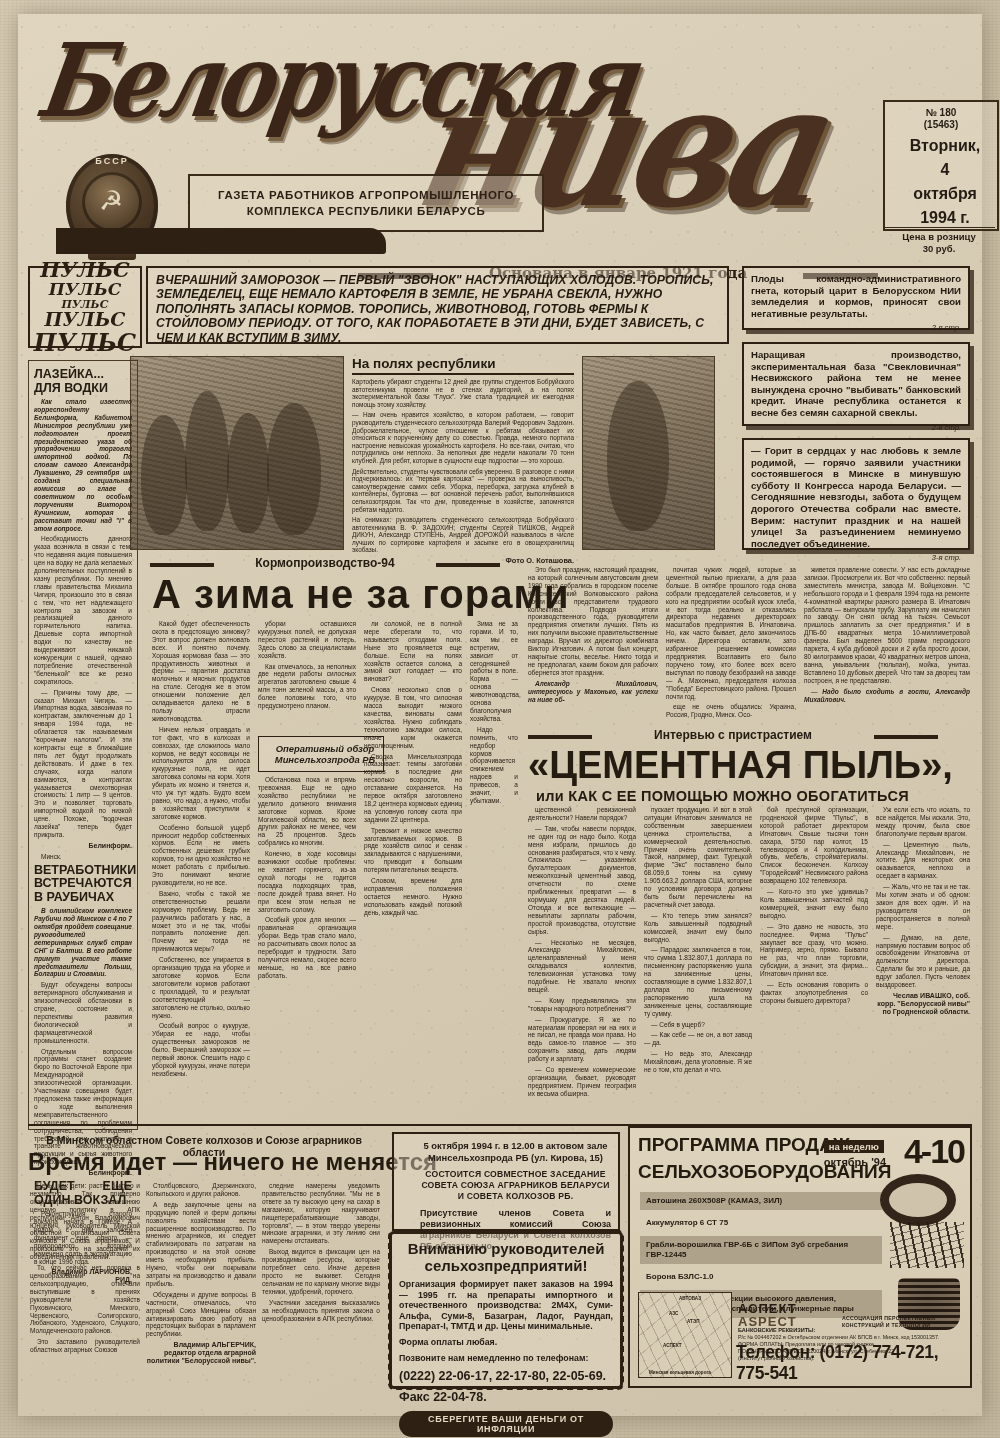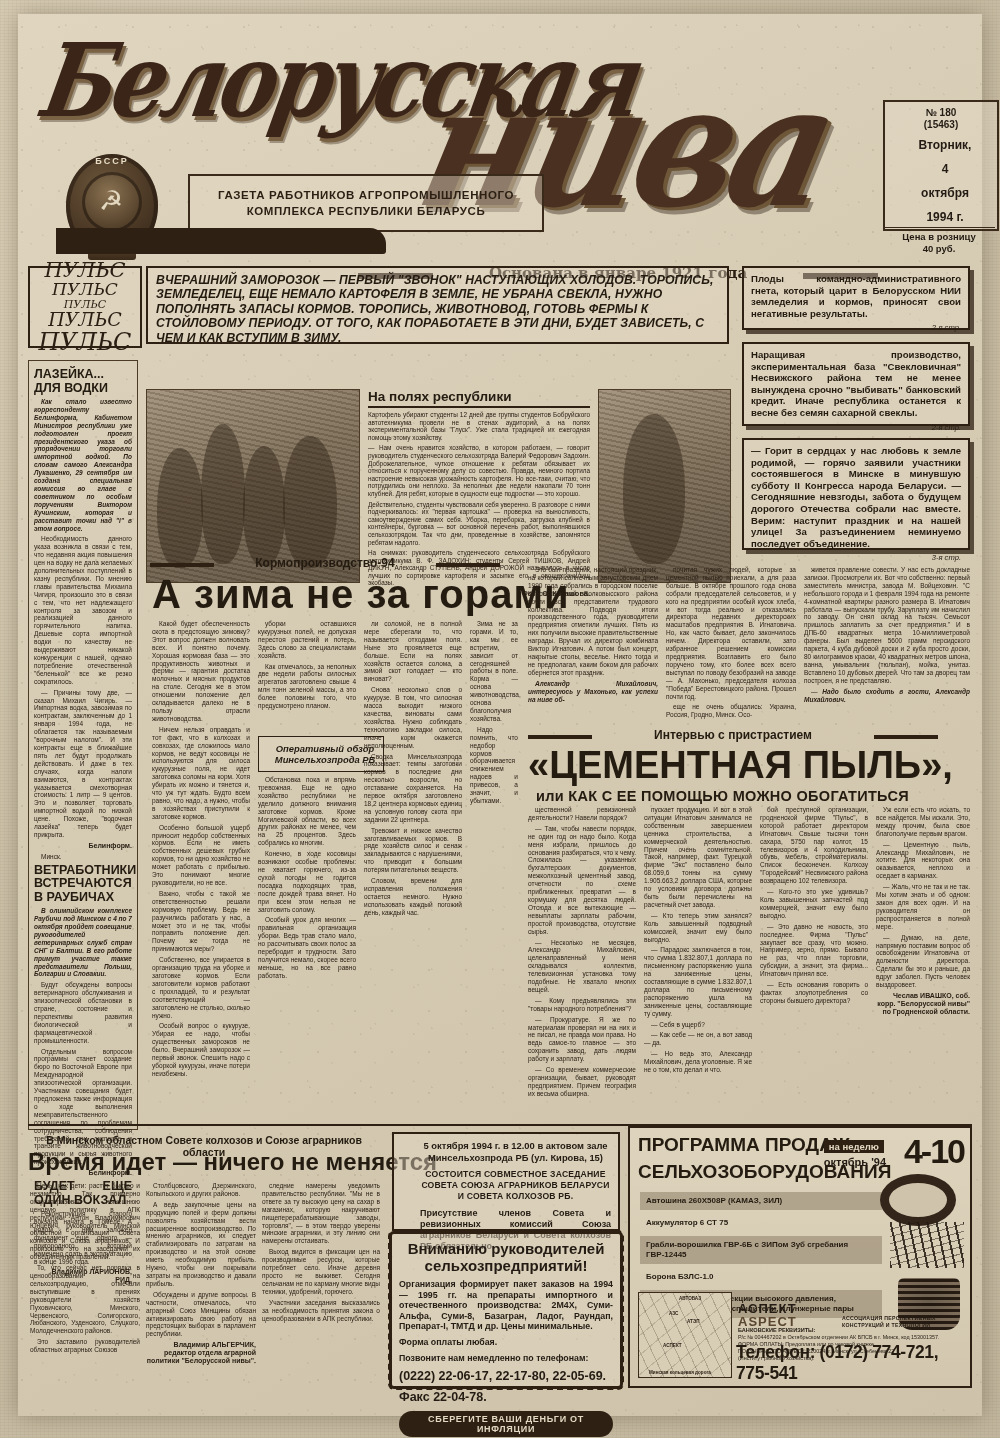--- a/index.html
+++ b/index.html
@@ -97,21 +97,21 @@
     display:block;font-size:11.5px;font-weight:bold;letter-spacing:.6px;
     color:#2b1f14;line-height:16px;text-align:center;
   }
   .issue-box{
     position:absolute;left:855px;top:78px;width:112px;height:122px;
     border:2px solid #3a2a1a;
     text-align:center;padding-top:5px;
     background:rgba(228,218,198,.5);
   }
   .issue-box .num{font-size:10px;font-weight:bold;line-height:12px;}
-  .issue-box .dayline{font-size:12px;font-weight:bold;line-height:19px;margin-top:5px;padding-left:8px;}
+  .issue-box .dayline{font-size:16px;font-weight:bold;line-height:19px;margin-top:5px;padding-left:8px;}
   .price-line{
     position:absolute;left:855px;top:205px;width:112px;text-align:center;
     font-size:9.5px;font-weight:bold;line-height:12px;
     border-top:1px solid #3a2a1a;padding-top:3px;
   }
   .founded{
     position:absolute;left:330px;top:242px;width:520px;
     text-align:center;
     font-family:"DejaVu Serif", serif;font-size:15px;font-weight:bold;color:#2b1f14;
   }
@@ -123,21 +123,21 @@
   .swoosh{
     position:absolute;left:28px;top:206px;width:330px;height:26px;
     background:#2e2013;border-radius:0 16px 3px 0;
   }
 
   
   .pulse-box{
     position:absolute;left:28px;top:266px;width:110px;height:78px;
     border:2px solid #2e2013;
     display:flex;flex-direction:column;align-items:center;justify-content:center;
-    font-family:"DejaVu Serif", serif;font-style:italic;font-weight:normal;color:#2b1f14;
+    font-family:"DejaVu Serif", serif;font-style:italic;font-weight:bold;color:#2b1f14;
     background:rgba(226,216,196,.4);
   }
   .pulse-box i{font-style:italic;display:block;line-height:1.05;}
   .p1{font-size:21px;} .p2{font-size:17px;} .p3{font-size:11px;}
   .p4{font-size:19px;} .p5{font-size:24px;}
 
   .lead-box{
     position:absolute;left:146px;top:266px;width:583px;height:78px;
     border:2px solid #2e2013;padding:5px 8px;box-sizing:border-box;
     background:rgba(228,218,198,.42);
@@ -153,21 +153,21 @@
     background:rgba(228,218,198,.42);
     box-shadow:4px 4px 0 rgba(46,32,19,.75);
   }
   .teaser p{margin:0;font-size:9.6px;line-height:11.6px;font-weight:bold;text-align:justify;color:#241b11;}
   .teaser .pg{display:block;text-align:right;font-size:7.6px;font-style:italic;margin-top:4px;font-weight:normal;}
   #teaser0{top:266px;height:64px;}
   #teaser1{top:342px;height:84px;}
   #teaser2{top:438px;height:112px;}
 
   
-  .photo-strip{position:absolute;left:146px;top:356px;width:493px;height:192px;margin-top:33px;}
+  .photo-strip{position:absolute;left:130px;top:356px;width:493px;height:192px;}
   .ph{position:absolute;top:0;height:192px;
     background:
       repeating-linear-gradient(12deg, rgba(40,28,16,.16) 0 2px, rgba(255,255,255,.05) 2px 5px),
       linear-gradient(160deg,#a0917a 0%,#7d6e58 45%,#5f5241 100%);
     border:1px solid #4a3a26;}
   #ph-left{left:0;width:212px;}
   #ph-right{left:452px;width:131px;}
   .ph .figure{position:absolute;border-radius:50% 50% 44% 44%;background:rgba(46,33,20,.45);}
   .cap-col{
     position:absolute;left:222px;top:0;width:222px;height:192px;
@@ -372,21 +372,21 @@
     <div class="issue-box">
       <div class="num">№ 180</div>
       <div class="num">(15463)</div>
       <div class="dayline">Вторник,</div>
       <div class="dayline">4</div>
       <div class="dayline">октября</div>
       <div class="dayline">1994 г.</div>
     </div>
     <div class="price-line">
       <div>Цена в розницу</div>
-      <div>40 руб.</div>
+      <div>30 руб.</div>
     </div>
 
     <div class="swoosh"></div>
     <div class="founded">Основана в январе 1921 года</div>
   </div>
 
   <div class="pulse-box">
     <i class="p1">ПУЛЬС</i>
     <i class="p2">ПУЛЬС</i>
     <i class="p3">ПУЛЬС</i>

